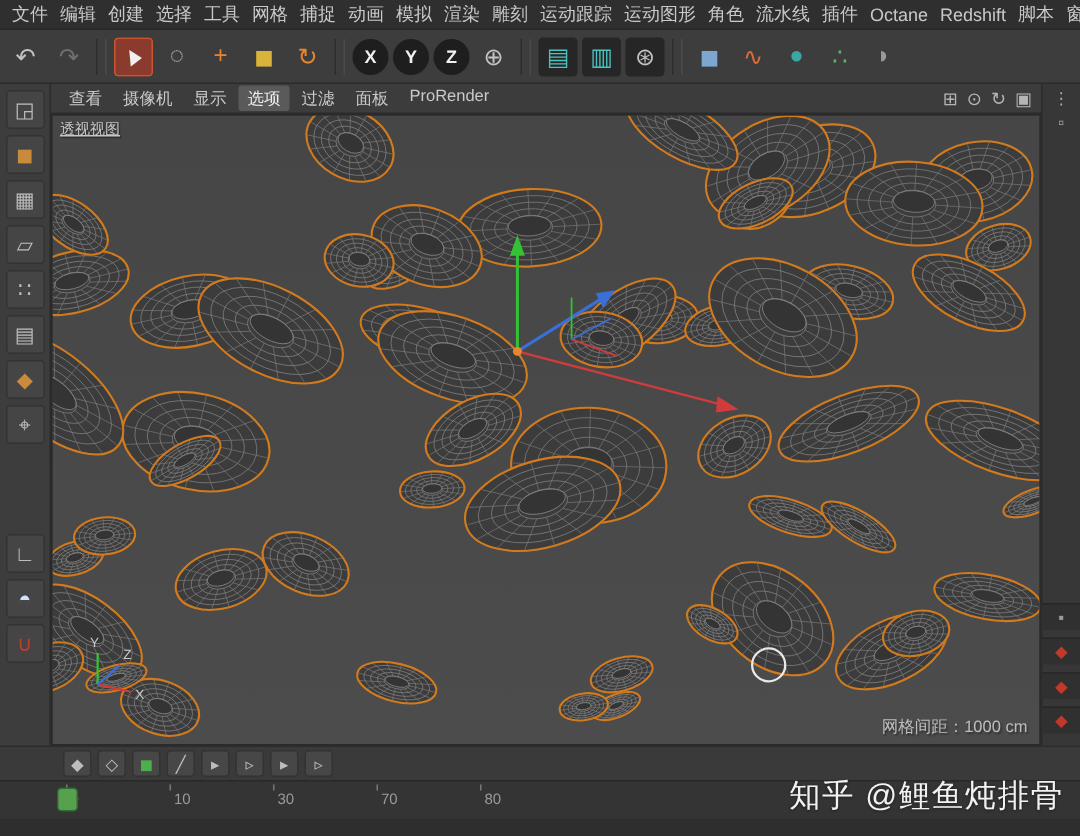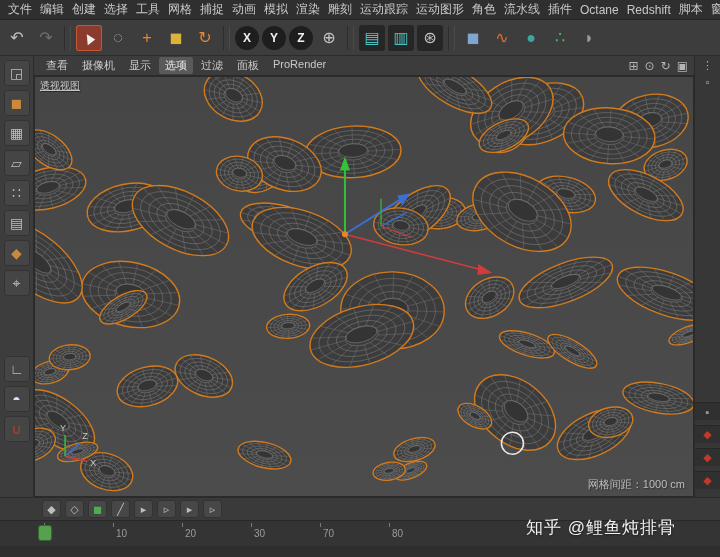--- a/index.html
+++ b/index.html
@@ -70,21 +70,21 @@
   .timeline{height:26px;background:#343434;border-top:1px solid #282828;position:relative;}
   .playhead{position:absolute;left:38px;top:4px;width:14px;height:16px;background:#57a14e;
     border:1px solid #2f6b2f;border-radius:3px;z-index:2;}
   .ticks{position:absolute;left:44px;top:0;bottom:0;display:flex;}
   .tick{width:69px;position:relative;color:#9b9b9b;font-size:10px;padding-top:7px;flex:0 0 auto;}
   .tick-mark{position:absolute;left:0;top:2px;width:1px;height:4px;background:#787878;}
   .tick-label{margin-left:3px;}
 
   .bottom-filler{height:11px;background:#2e2e2e;}
 
-  .watermark{position:absolute;left:526px;top:516px;font-size:17px;color:#f2f2f2;
+  .watermark{position:absolute;left:526px;top:516px;font-size:21px;color:#f2f2f2;
     letter-spacing:1px;text-shadow:0 1px 2px rgba(0,0,0,.45);z-index:50;}
 </style>
 </head>
 <body>
 
 <div id="app">
 
   <div class="menubar">
 
       <span class="menu-item">文件</span>
@@ -1774,24 +1774,20 @@
         <span class="tick">
           <i class="tick-mark"></i>
           <span class="tick-label">0</span>
         </span>
 
         <span class="tick">
           <i class="tick-mark"></i>
           <span class="tick-label">10</span>
         </span>
 
-        <span class="tick">
-          <i class="tick-mark"></i>
-          <span class="tick-label">20</span>
-        </span>
 
         <span class="tick">
           <i class="tick-mark"></i>
           <span class="tick-label">30</span>
         </span>
 
 
 
 
         <span class="tick">

